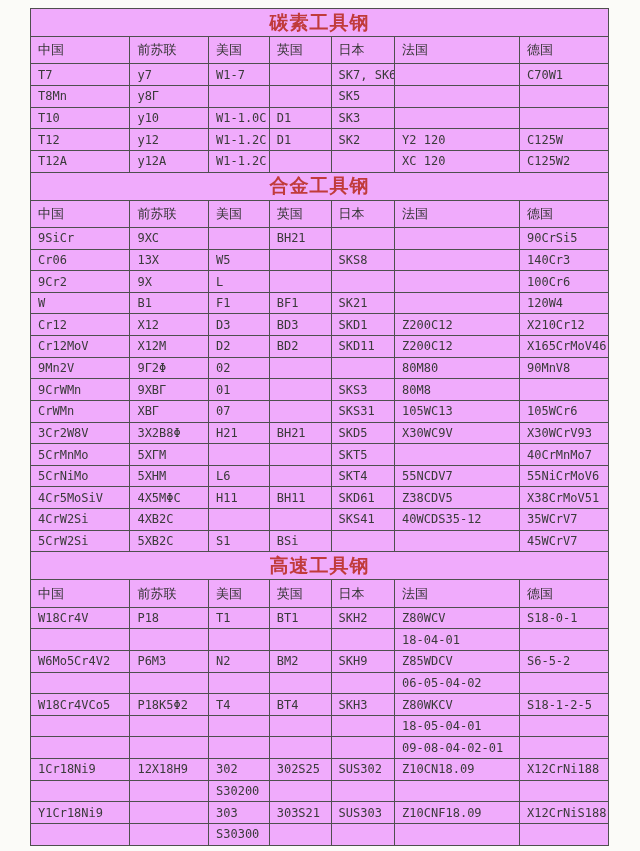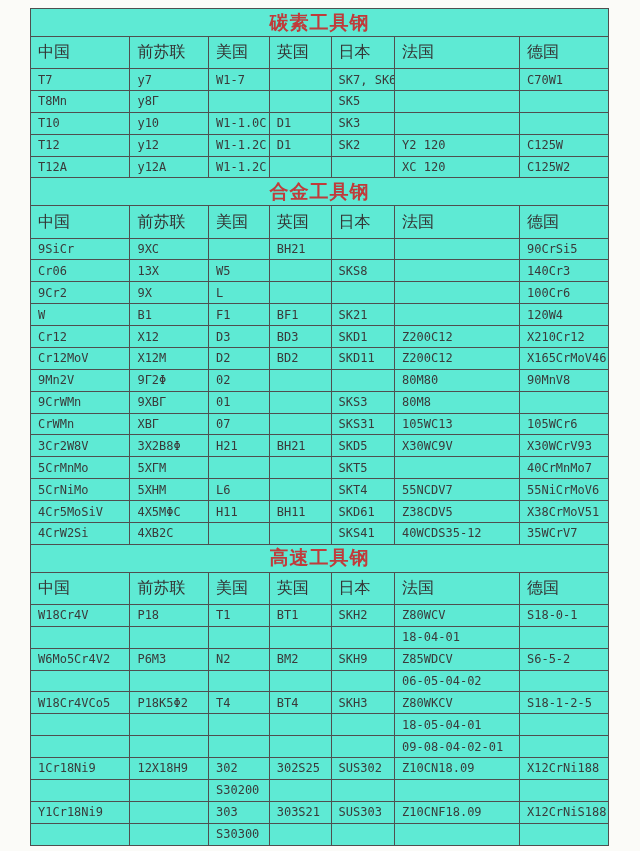--- a/index.html
+++ b/index.html
@@ -16,21 +16,21 @@
     overflow: hidden;
   }
   table.grade-table {
     position: absolute;
     left: 30px;
     top: 8px;
     width: 579px;
     height: 838px;
     border-collapse: collapse;
     table-layout: fixed;
-    background: #5eead4;
+    background: #f0abfc;
   }
   col.c1 { width: 17.2%; }
   col.c2 { width: 13.6%; }
   col.c3 { width: 10.5%; }
   col.c4 { width: 10.7%; }
   col.c5 { width: 11.0%; }
   col.c6 { width: 21.6%; }
   col.c7 { width: 15.4%; }
   td {
     border: 1px solid #4f4f4f;
@@ -48,21 +48,21 @@
     text-align: center;
     color: #c03b3b;
     font-family: "DejaVu Sans", sans-serif;
     font-weight: bold;
     font-size: 19px;
     letter-spacing: 1px;
     padding: 0;
   }
   tr.col-header td {
     font-family: Liberation Serif, serif;
-    font-size: 16px;
+    font-size: 13px;
     color: #333333;
   }
 </style>
 </head>
 <body>
 
 <div class="page">
   <table class="grade-table">
     <colgroup>
       <col class="c1">
@@ -262,20 +262,29 @@
         </tr>
         <tr>
           <td>4CrW2Si</td>
           <td>4XB2C</td>
           <td></td>
           <td></td>
           <td>SKS41</td>
           <td>40WCDS35-12</td>
           <td>35WCrV7</td>
         </tr>
+        <tr>
+          <td>5CrW2Si</td>
+          <td>5XB2C</td>
+          <td>S1</td>
+          <td>BSi</td>
+          <td></td>
+          <td></td>
+          <td>45WCrV7</td>
+        </tr>
         <tr class="section-title">
           <td colspan="7">高速工具钢</td>
         </tr>
         <tr class="col-header">
           <td>中国</td>
           <td>前苏联</td>
           <td>美国</td>
           <td>英国</td>
           <td>日本</td>
           <td>法国</td>

